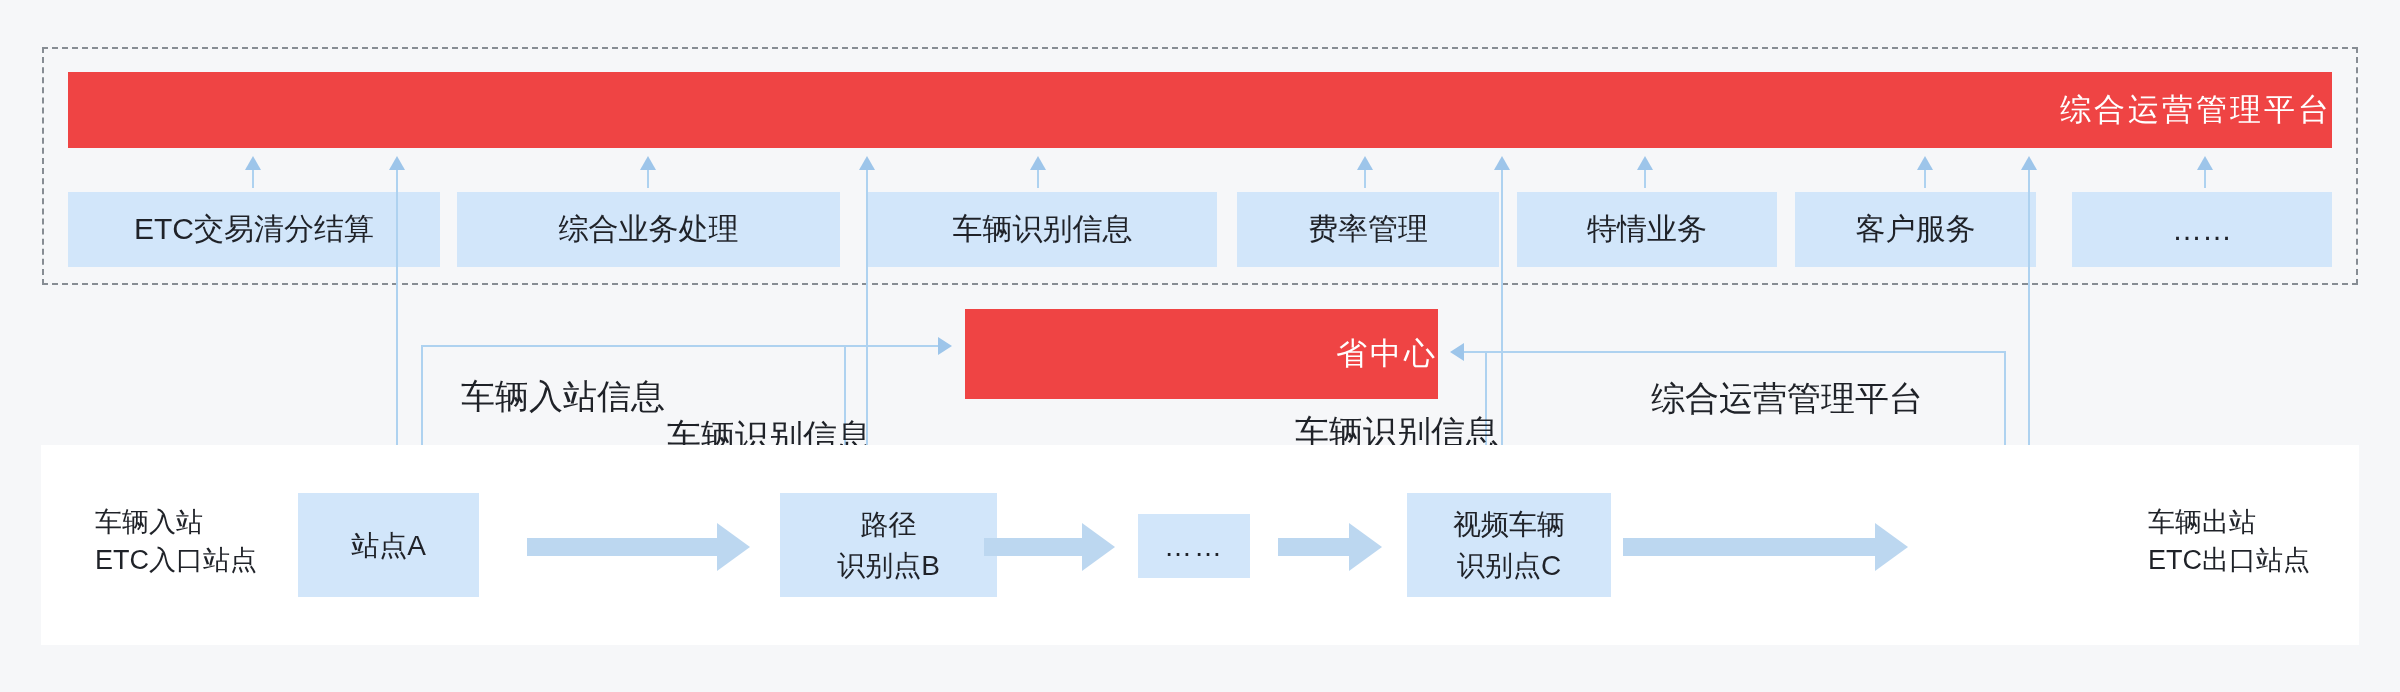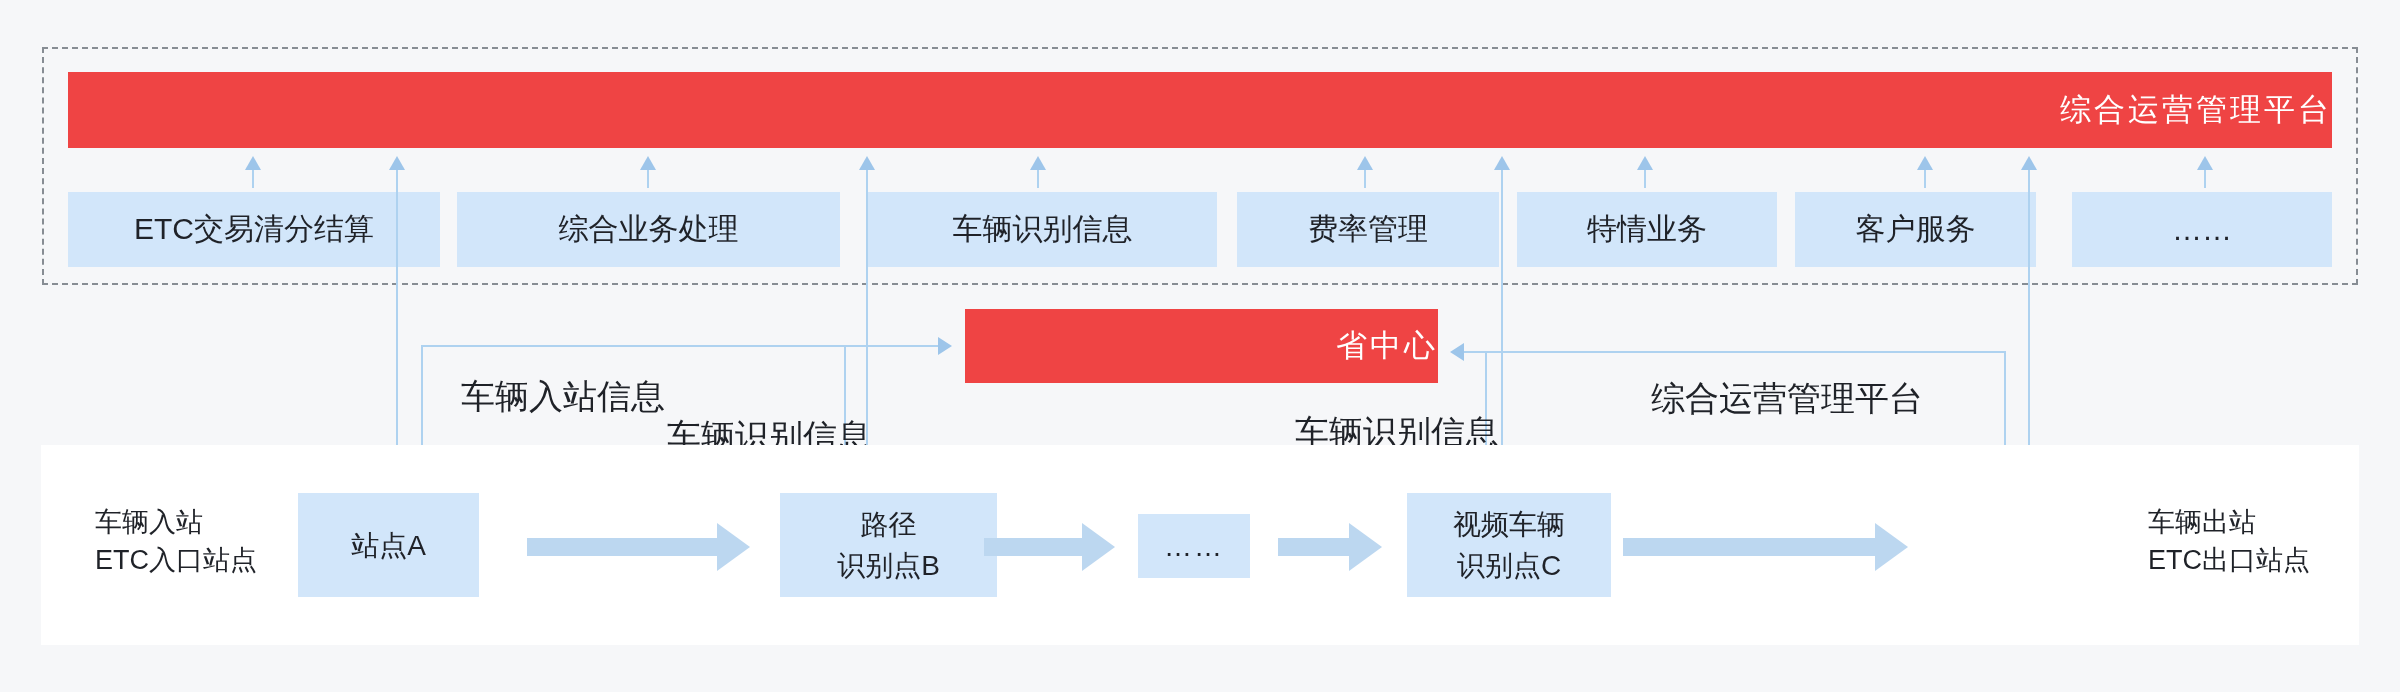--- a/index.html
+++ b/index.html
@@ -13,21 +13,21 @@
   .dashed-frame{
     left:42px;top:47px;width:2316px;height:238px;
     border:2px dashed #878d94;box-sizing:border-box;
   }
   .blue-bar{
     background:#ef4444;color:#ffffff;
     display:flex;align-items:center;justify-content:flex-end;
     letter-spacing:3px;
   }
   .platform-bar{left:68px;top:72px;width:2264px;height:76px;font-size:31px;}
-  .pc-box{left:965px;top:309px;width:473px;height:74px;font-size:31px;}
+  .pc-box{left:965px;top:309px;width:473px;height:90px;font-size:31px;}
   .module{
     top:192px;height:75px;background:#d2e6fa;
     display:flex;align-items:center;justify-content:center;
     font-size:30px;white-space:nowrap;
   }
   .white-panel{left:41px;top:445px;width:2318px;height:200px;background:#ffffff;}
   .flow-node{
     top:493px;height:104px;background:#d2e6fa;
     display:flex;flex-direction:column;align-items:center;justify-content:center;
     font-size:28px;line-height:41px;white-space:nowrap;

